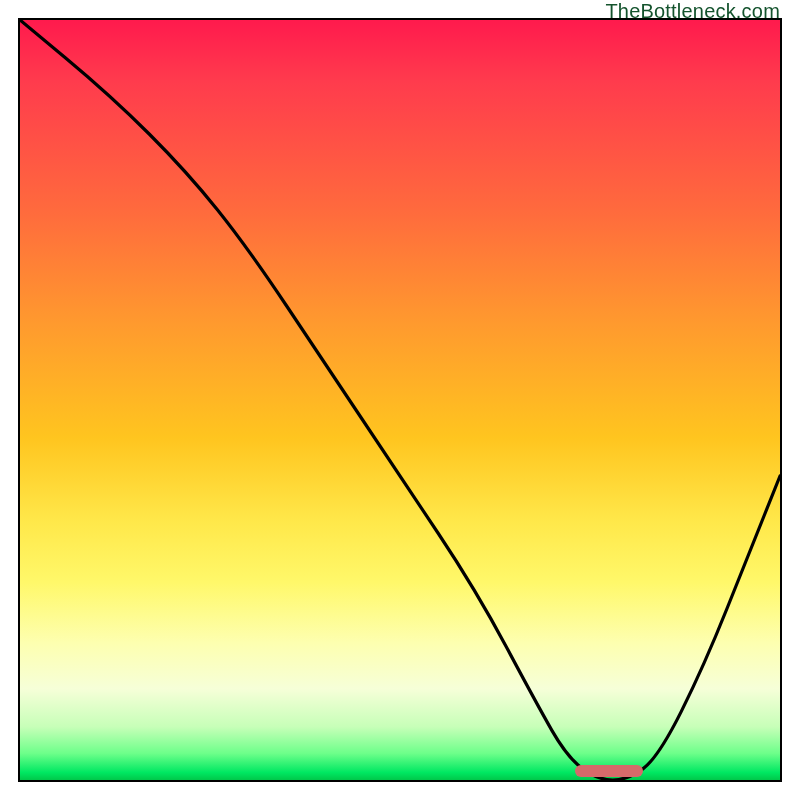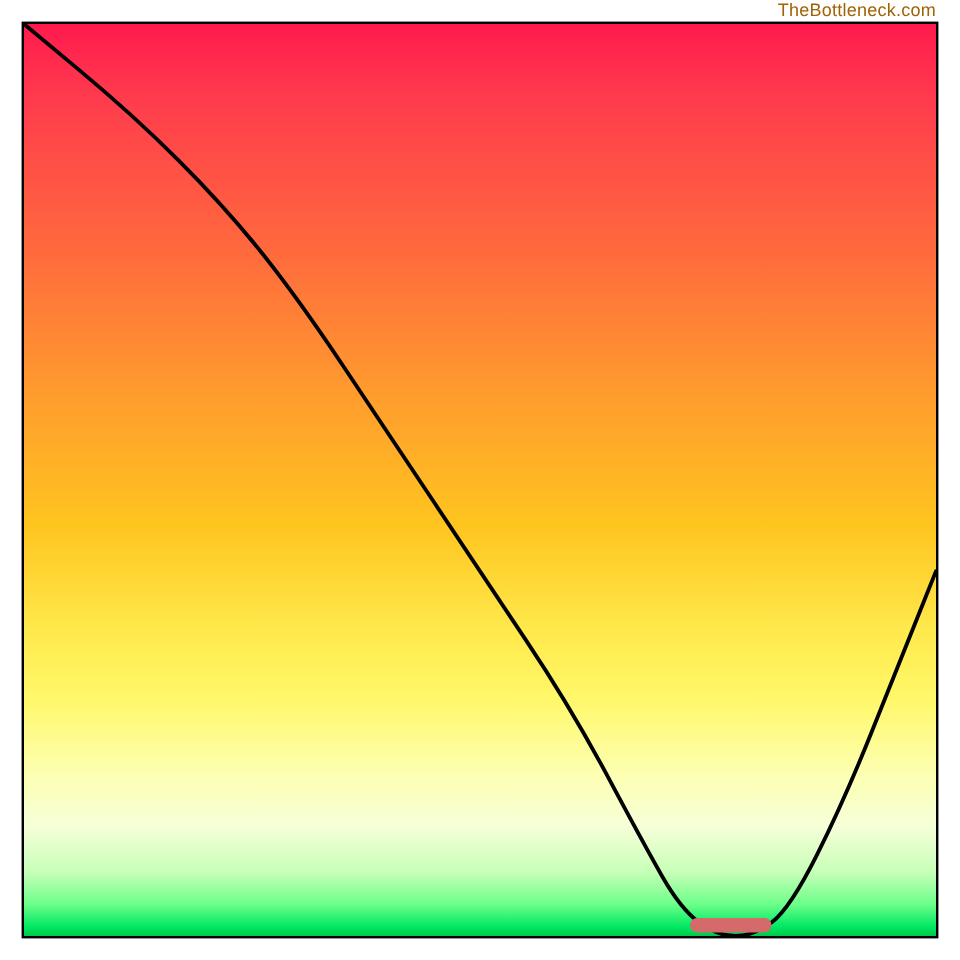--- a/index.html
+++ b/index.html
@@ -49,22 +49,22 @@
   .curve-svg {
     position: absolute;
     inset: 0;
     width: 100%;
     height: 100%;
   }
   .watermark {
     position: absolute;
     top: 0px;
     right: 20px;
-    color: #a16207;
-    font-size: 15px;
+    color: #14532d;
+    font-size: 20px;
     font-weight: 500;
     letter-spacing: 0.2px;
   }
   .marker {
     position: absolute;
     height: 12px;
     border-radius: 6px;
     background: #d46a6a;
   }
 </style>

